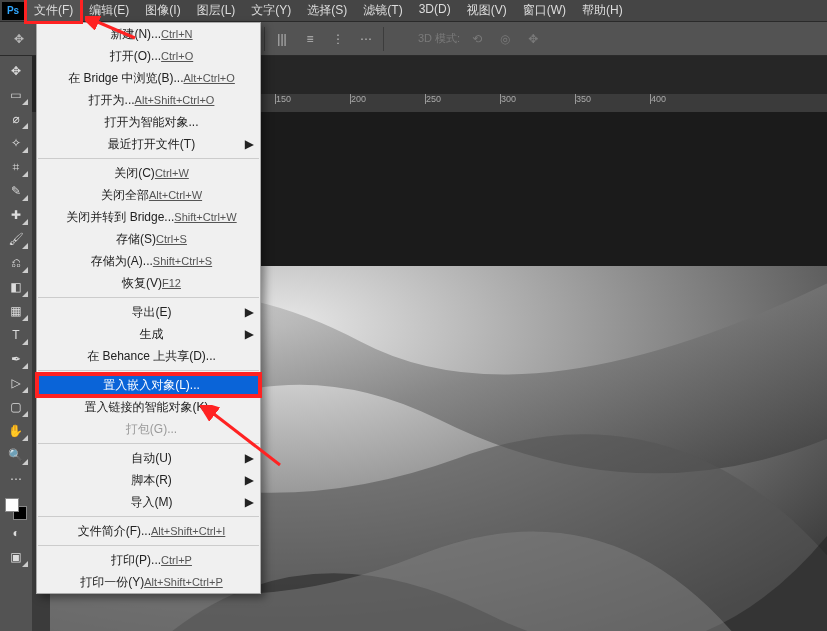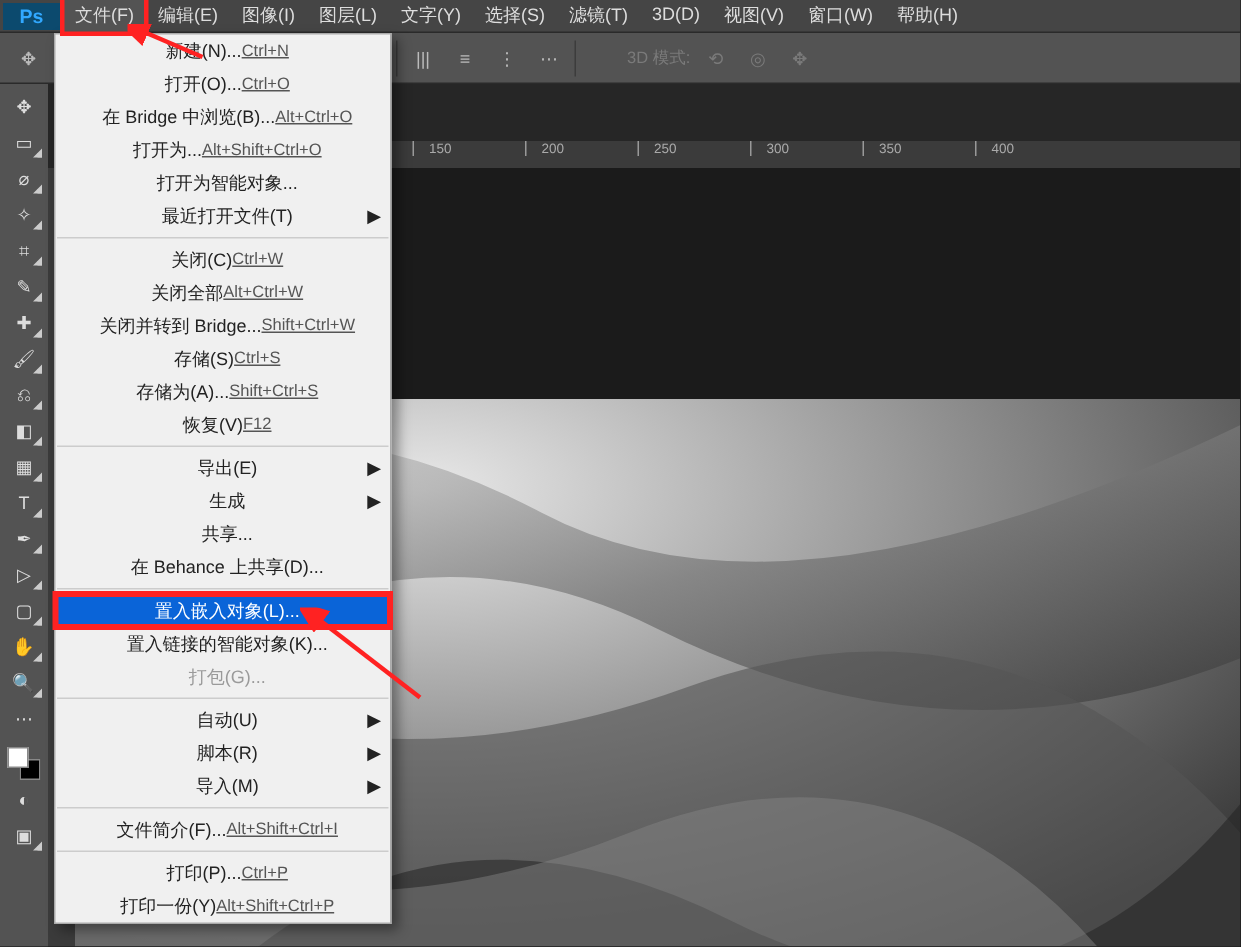--- a/index.html
+++ b/index.html
@@ -1,34 +1,34 @@
 <!DOCTYPE html>
 <html><head>
   <meta charset="utf-8">
   <style>
     * { margin: 0; padding: 0; box-sizing: border-box; }
     body { font-family: "Microsoft YaHei", sans-serif; font-size: 12px; background: #2c2c2c; color: #ccc; width: 827px; height: 631px; overflow: hidden; position: relative; }
     .topbar { display: flex; align-items: center; background: #454545; height: 22px; border-bottom: 1px solid #2a2a2a; }
-    .ps-logo { width: 38px; height: 18px; background: #0c4a6e; color: #31a8ff; display: flex; align-items: center; justify-content: center; font-size: 13px; font-weight: bold; margin: 0 2px; }
+    .ps-logo { width: 22px; height: 18px; background: #000000; color: #31a8ff; display: flex; align-items: center; justify-content: center; font-size: 10px; font-weight: bold; margin: 0 2px; }
     .menubar-item { padding: 3px 8px; color: #ddd; cursor: default; }
     .menubar-item.active { background: #535353; outline: 3px solid #ff2222; outline-offset: -1px; position: relative; z-index: 100; }
     .options-bar { display: flex; align-items: center; background: #535353; height: 34px; border-bottom: 1px solid #2a2a2a; padding-left: 8px; gap: 6px; }
     .opt-icon { width: 22px; height: 22px; display: flex; align-items: center; justify-content: center; color: #bbb; }
     .opt-sep { width: 1px; height: 24px; background: #3c3c3c; }
     .opt-text { color: #bbb; font-size: 11px; }
     .workspace { display: flex; height: calc(631px - 56px); }
     .toolbox { width: 32px; background: #535353; display: flex; flex-direction: column; align-items: center; padding-top: 4px; gap: 2px; }
     .tool { width: 26px; height: 22px; display: flex; align-items: center; justify-content: center; color: #ddd; cursor: default; position: relative; }
     .tool.sub::after { content: ''; position: absolute; right: 1px; bottom: 1px; border: 3px solid transparent; border-right-color: #ccc; border-bottom-color: #ccc; width:0; height:0; }
     .swatches { width: 22px; height: 22px; position: relative; margin-top: 6px; }
     .sw-fg { position: absolute; width: 14px; height: 14px; background: #fff; border: 1px solid #888; top: 0; left: 0; }
     .sw-bg { position: absolute; width: 14px; height: 14px; background: #000; border: 1px solid #888; bottom: 0; right: 0; }
     .canvas-area { flex: 1; background: #262626; position: relative; overflow: hidden; }
     .ruler-h { position: absolute; top: 38px; left: 18px; right: 0; height: 18px; background: #3b3b3b; display: flex; color: #aaa; font-size: 9px; align-items: flex-start; }
-    .ruler-h div { width: 75px; border-left: 1px solid #999; padding-left: 10px; height: 10px; }
+    .ruler-h div { width: 75px; border-left: 1px solid #999; padding-left: 0; height: 10px; }
     .ruler-v { position: absolute; top: 56px; left: 0; bottom: 0; width: 18px; background: #3b3b3b; }
     .canvas-bg { position: absolute; top: 56px; left: 18px; right: 0; bottom: 0; background: #1b1b1b; }
     .canvas-img { position: absolute; top: 210px; left: 18px; right: 0; bottom: 0; }
     .canvas-img svg { width: 100%; height: 100%; }
     .dropdown { position: absolute; top: 22px; left: 36px; width: 225px; background: #f0f0f0; color: #222; border: 1px solid #aaa; box-shadow: 4px 4px 8px rgba(0,0,0,0.4); z-index: 50; }
     .menu-item { display: flex; justify-content: center; padding: 3px 22px 3px 28px; cursor: default; font-size: 12px; line-height: 16px; position: relative; }
     .menu-item.disabled { color: #9a9a9a; }
     .menu-item.highlighted { background: #0a64d8; color: #fff; }
     .menu-item.selected-box { outline: 4px solid #ff2222; outline-offset: -2px; }
     .menu-sep { height: 1px; background: #ccc; margin: 3px 1px; }
@@ -199,23 +199,20 @@
     <div class="menu-sep"></div>
     <div class="menu-item">
       <span>导出(E)</span>
       <span class="submenu-arrow">▶</span>
     </div>
     <div class="menu-item">
       <span>生成</span>
       <span class="submenu-arrow">▶</span>
     </div>
     <div class="menu-item">
-      <span>共享...</span>
-    </div>
-    <div class="menu-item">
       <span>在 Behance 上共享(D)...</span>
     </div>
     <div class="menu-sep"></div>
     <div class="menu-item highlighted selected-box">
       <span>置入嵌入对象(L)...</span>
     </div>
     <div class="menu-item">
       <span>置入链接的智能对象(K)...</span>
     </div>
     <div class="menu-item disabled">

